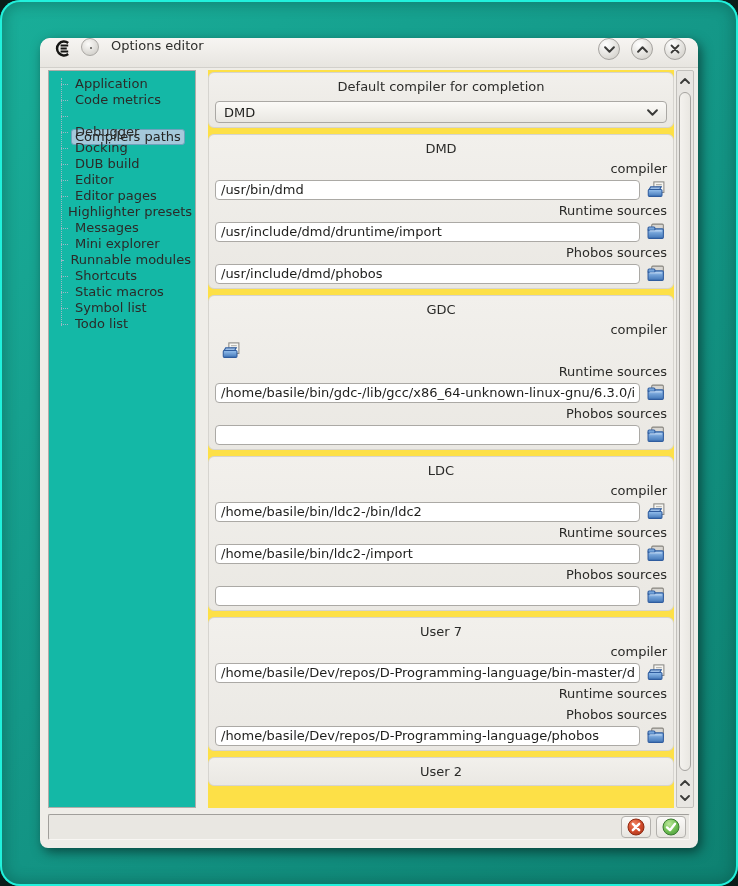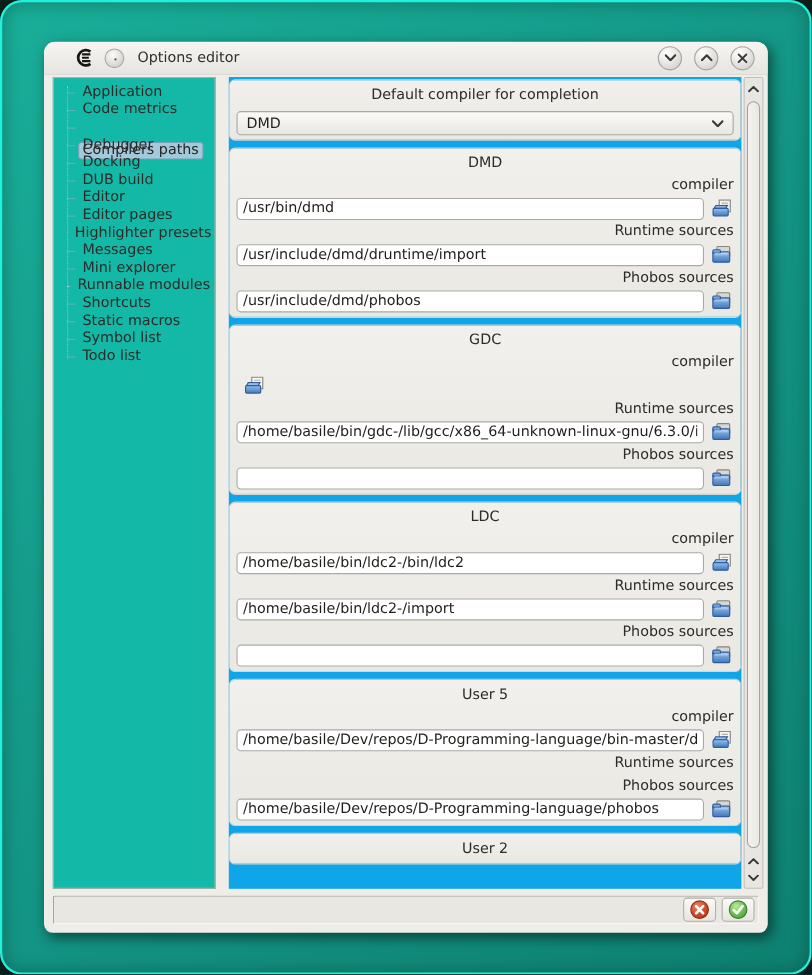--- a/index.html
+++ b/index.html
@@ -10,21 +10,21 @@
   .frame{position:absolute;inset:0;border-radius:20px;
     background:linear-gradient(135deg,#19AE99 0%,#149888 45%,#0E8171 100%);
     box-shadow:inset 0 0 0 2px #21F1DC, inset 0 0 14px 5px rgba(0,45,38,0.28);}
 
   .window{position:absolute;left:40px;top:38px;width:658px;height:810px;
     background:#EFEDE8;border-radius:10px 10px 8px 8px;
     box-shadow:3px 4px 12px rgba(0,0,0,0.5);
     display:flex;flex-direction:column;overflow:hidden;}
 
   
-  .titlebar{height:30px;flex:0 0 30px;display:flex;align-items:center;padding:0 12px 0 26px;
+  .titlebar{height:30px;flex:0 0 30px;display:flex;padding:0 12px 0 12px;
     background:linear-gradient(#F7F5F2,#E7E5E0);border-bottom:1px solid #D2D0CB;border-radius:10px 10px 0 0;}
   .app-icon{width:20px;height:20px;display:flex;align-items:center;justify-content:center;}
   .menu-ball{width:18px;height:18px;margin-left:9px;border-radius:50%;border:1px solid #A9A7A3;
     background:radial-gradient(circle at 40% 32%,#FCFBF9,#D5D3CE 75%,#C3C1BC);position:relative;}
   .menu-ball::after{content:'';position:absolute;left:8px;top:8px;width:2px;height:2px;border-radius:50%;background:#55534F;}
   .title-text{margin-left:12px;font-size:13px;color:#2E2E2C;}
   .tb-spacer{flex:1;}
   .tb-btn{width:22px;height:22px;margin-left:11px;border-radius:50%;border:1px solid #A5A39F;
     background:radial-gradient(circle at 35% 28%,#FFFFFF,#DCDAD5 70%,#C8C6C1);
     display:flex;align-items:center;justify-content:center;padding:0;cursor:default;}
@@ -34,21 +34,21 @@
   .sidebar{width:148px;flex:0 0 148px;background:#14b8a6;border:1px solid #AFADA9;overflow:hidden;}
   .tree{position:relative;padding:5px 0 0 5px;}
   .tree-rail{position:absolute;left:12px;top:7px;height:248px;border-left:1px dotted #9FB7C6;}
   .tree-item{display:flex;align-items:center;height:16px;cursor:default;}
   .tree-item::before{content:'';width:7px;margin-left:7px;margin-right:3px;border-top:1px dotted #9FB7C6;}
   .tree-item span{font-size:13px;line-height:14px;color:#2B2B29;padding:0 3px;border:1px solid transparent;white-space:nowrap;}
   .tree-item.selected span{background:#A4C9DB;border-color:#6FA2BC;border-radius:3px;color:#252523;margin-top:41px;}
 
   .splitter{width:12px;flex:0 0 12px;}
 
-  .panel{flex:1;min-width:0;background:#0ea5e9;padding-top:2px;overflow:hidden;}
+  .panel{flex:1;min-width:0;background:#fde047;padding-top:2px;overflow:hidden;}
   .group{background:linear-gradient(#F2F0EC,#EAE8E3);border:1px solid #D6D4CF;border-radius:6px;
     margin-bottom:6px;padding:5px 6px 4px;}
   .group-title{height:18px;line-height:18px;text-align:center;font-size:13px;color:#2B2B29;}
   .row-label{height:21px;line-height:21px;text-align:right;font-size:13px;color:#2B2B29;}
   .path-row{display:flex;align-items:center;height:21px;}
   .path-input{flex:1;height:20px;border:1px solid #ABA9A5;border-radius:4px;background:#FFFFFF;
     font-family:"DejaVu Sans","Liberation Sans",sans-serif;font-size:13px;color:#1E1E1C;padding:0 5px;outline:none;min-width:0;}
   .browse-btn{flex:0 0 22px;width:22px;height:20px;margin-left:5px;border:none;background:transparent;
     display:flex;align-items:center;justify-content:center;padding:0;cursor:default;}
 
@@ -312,21 +312,21 @@
             <input class="path-input" spellcheck="false" value="" style="">
             <button class="browse-btn">
                 <svg width="19" height="17">
                   <use href="#icon-folder"></use>
                 </svg>
               </button>
           </div>
         </div>
 
         <div class="group">
-          <div class="group-title">User 5</div>
+          <div class="group-title">User 7</div>
           <div class="row-label">compiler</div>
           <div class="path-row">
             <input class="path-input" spellcheck="false" value="/home/basile/Dev/repos/D-Programming-language/bin-master/dmd" style="">
             <button class="browse-btn">
                 <svg width="19" height="17">
                   <use href="#icon-open-file"></use>
                 </svg>
               </button>
           </div>
           <div class="row-label">Runtime sources</div>

